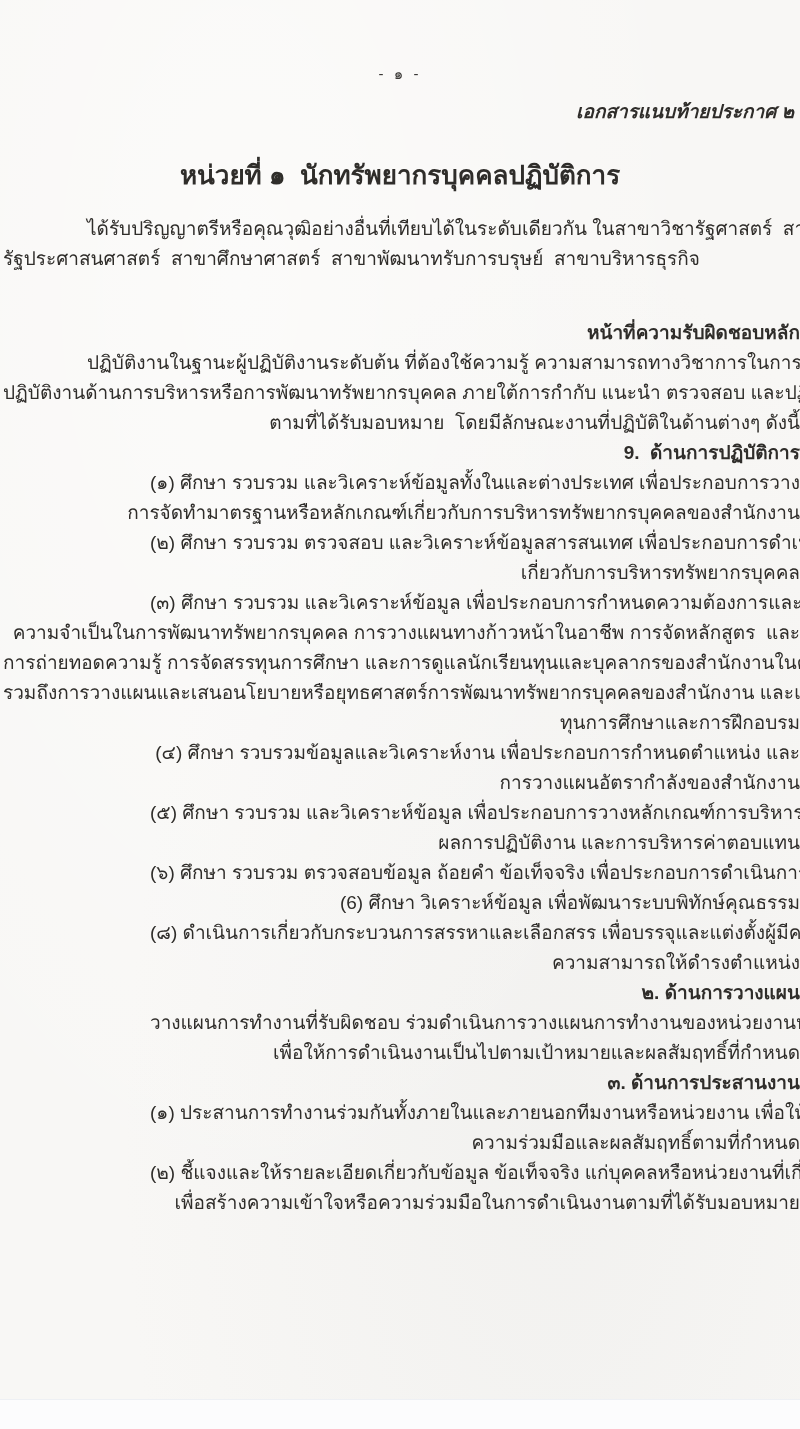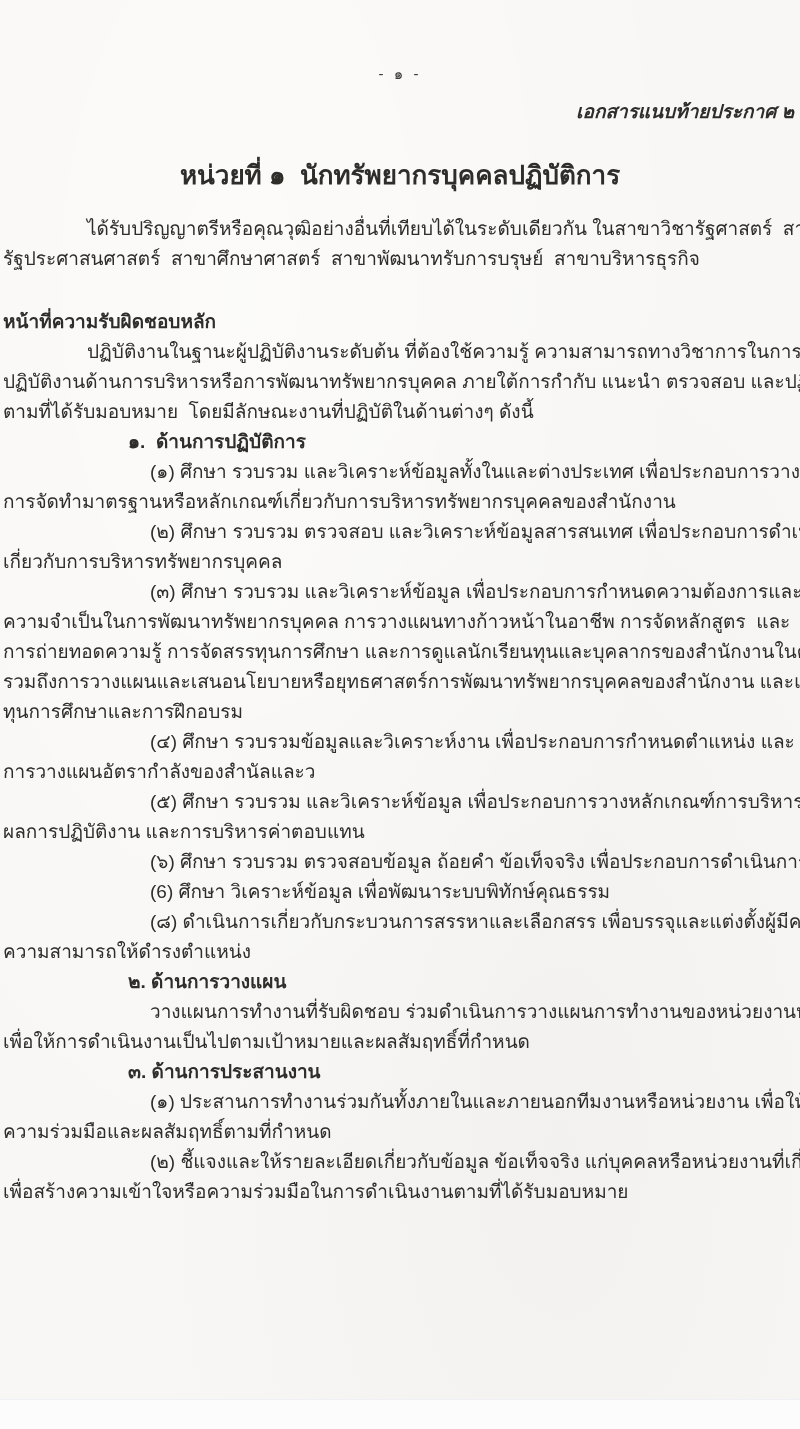--- a/index.html
+++ b/index.html
@@ -42,21 +42,21 @@
     top: 154px; left: 0; width: 100%;
     text-align: center;
     font-size: 26px;
     font-weight: bold;
     white-space: pre;
   }
   .doc-body {
     position: absolute;
     top: 214px; left: 3px; right: 0;
   }
-  .section + .section { margin-top: 33px; }
+  .section + .section { margin-top: 44px; text-align: right; }
   .line {
     height: 30px;
     line-height: 30px;
     font-size: 19px;
     white-space: pre;
     overflow: hidden;
   }
   .line.heading { font-weight: bold; }
   .line.ind   { padding-left: 84px; }
   .line.num   { padding-left: 125px; font-weight: bold; }
@@ -80,32 +80,32 @@
   <div class="doc-body">
       <div class="section">
         <div class="line ind">ได้รับปริญญาตรีหรือคุณวุฒิอย่างอื่นที่เทียบได้ในระดับเดียวกัน ในสาขาวิชารัฐศาสตร์  สาขา</div>
         <div class="line flush">รัฐประศาสนศาสตร์  สาขาศึกษาศาสตร์  สาขาพัฒนาทรับการบรุษย์  สาขาบริหารธุรกิจ</div>
       </div>
       <div class="section">
         <div class="line heading flush">หน้าที่ความรับผิดชอบหลัก</div>
         <div class="line ind">ปฏิบัติงานในฐานะผู้ปฏิบัติงานระดับต้น ที่ต้องใช้ความรู้ ความสามารถทางวิชาการในการทำงาน</div>
         <div class="line flush">ปฏิบัติงานด้านการบริหารหรือการพัฒนาทรัพยากรบุคคล ภายใต้การกำกับ แนะนำ ตรวจสอบ และปฏิบัติงานอื่น</div>
         <div class="line flush">ตามที่ได้รับมอบหมาย  โดยมีลักษณะงานที่ปฏิบัติในด้านต่างๆ ดังนี้</div>
-        <div class="line num">๑.  ด้านการปฏิบัติการ</div>
+        <div class="line num">9.  ด้านการปฏิบัติการ</div>
         <div class="line item">(๑) ศึกษา รวบรวม และวิเคราะห์ข้อมูลทั้งในและต่างประเทศ เพื่อประกอบการวางระบบ</div>
         <div class="line flush">การจัดทำมาตรฐานหรือหลักเกณฑ์เกี่ยวกับการบริหารทรัพยากรบุคคลของสำนักงาน</div>
         <div class="line item">(๒) ศึกษา รวบรวม ตรวจสอบ และวิเคราะห์ข้อมูลสารสนเทศ เพื่อประกอบการดำเนินงาน</div>
         <div class="line flush">เกี่ยวกับการบริหารทรัพยากรบุคคล</div>
         <div class="line item">(๓) ศึกษา รวบรวม และวิเคราะห์ข้อมูล เพื่อประกอบการกำหนดความต้องการและ</div>
         <div class="line flush">ความจำเป็นในการพัฒนาทรัพยากรบุคคล การวางแผนทางก้าวหน้าในอาชีพ การจัดหลักสูตร  และ</div>
         <div class="line flush">การถ่ายทอดความรู้ การจัดสรรทุนการศึกษา และการดูแลนักเรียนทุนและบุคลากรของสำนักงานในต่างประเทศ</div>
         <div class="line flush">รวมถึงการวางแผนและเสนอนโยบายหรือยุทธศาสตร์การพัฒนาทรัพยากรบุคคลของสำนักงาน และแผนการจัดสรร</div>
         <div class="line flush">ทุนการศึกษาและการฝึกอบรม</div>
         <div class="line item">(๔) ศึกษา รวบรวมข้อมูลและวิเคราะห์งาน เพื่อประกอบการกำหนดตำแหน่ง และ</div>
-        <div class="line flush">การวางแผนอัตรากำลังของสำนัลและว</div>
+        <div class="line flush">การวางแผนอัตรากำลังของสำนักงาน</div>
         <div class="line item">(๕) ศึกษา รวบรวม และวิเคราะห์ข้อมูล เพื่อประกอบการวางหลักเกณฑ์การบริหาร</div>
         <div class="line flush">ผลการปฏิบัติงาน และการบริหารค่าตอบแทน</div>
         <div class="line item">(๖) ศึกษา รวบรวม ตรวจสอบข้อมูล ถ้อยคำ ข้อเท็จจริง เพื่อประกอบการดำเนินการ</div>
         <div class="line item">(6) ศึกษา วิเคราะห์ข้อมูล เพื่อพัฒนาระบบพิทักษ์คุณธรรม</div>
         <div class="line item">(๘) ดำเนินการเกี่ยวกับกระบวนการสรรหาและเลือกสรร เพื่อบรรจุและแต่งตั้งผู้มีความรู้</div>
         <div class="line flush">ความสามารถให้ดำรงตำแหน่ง</div>
         <div class="line num">๒. ด้านการวางแผน</div>
         <div class="line item">วางแผนการทำงานที่รับผิดชอบ ร่วมดำเนินการวางแผนการทำงานของหน่วยงานหรือโครงการ</div>
         <div class="line flush">เพื่อให้การดำเนินงานเป็นไปตามเป้าหมายและผลสัมฤทธิ์ที่กำหนด</div>
         <div class="line num">๓. ด้านการประสานงาน</div>

